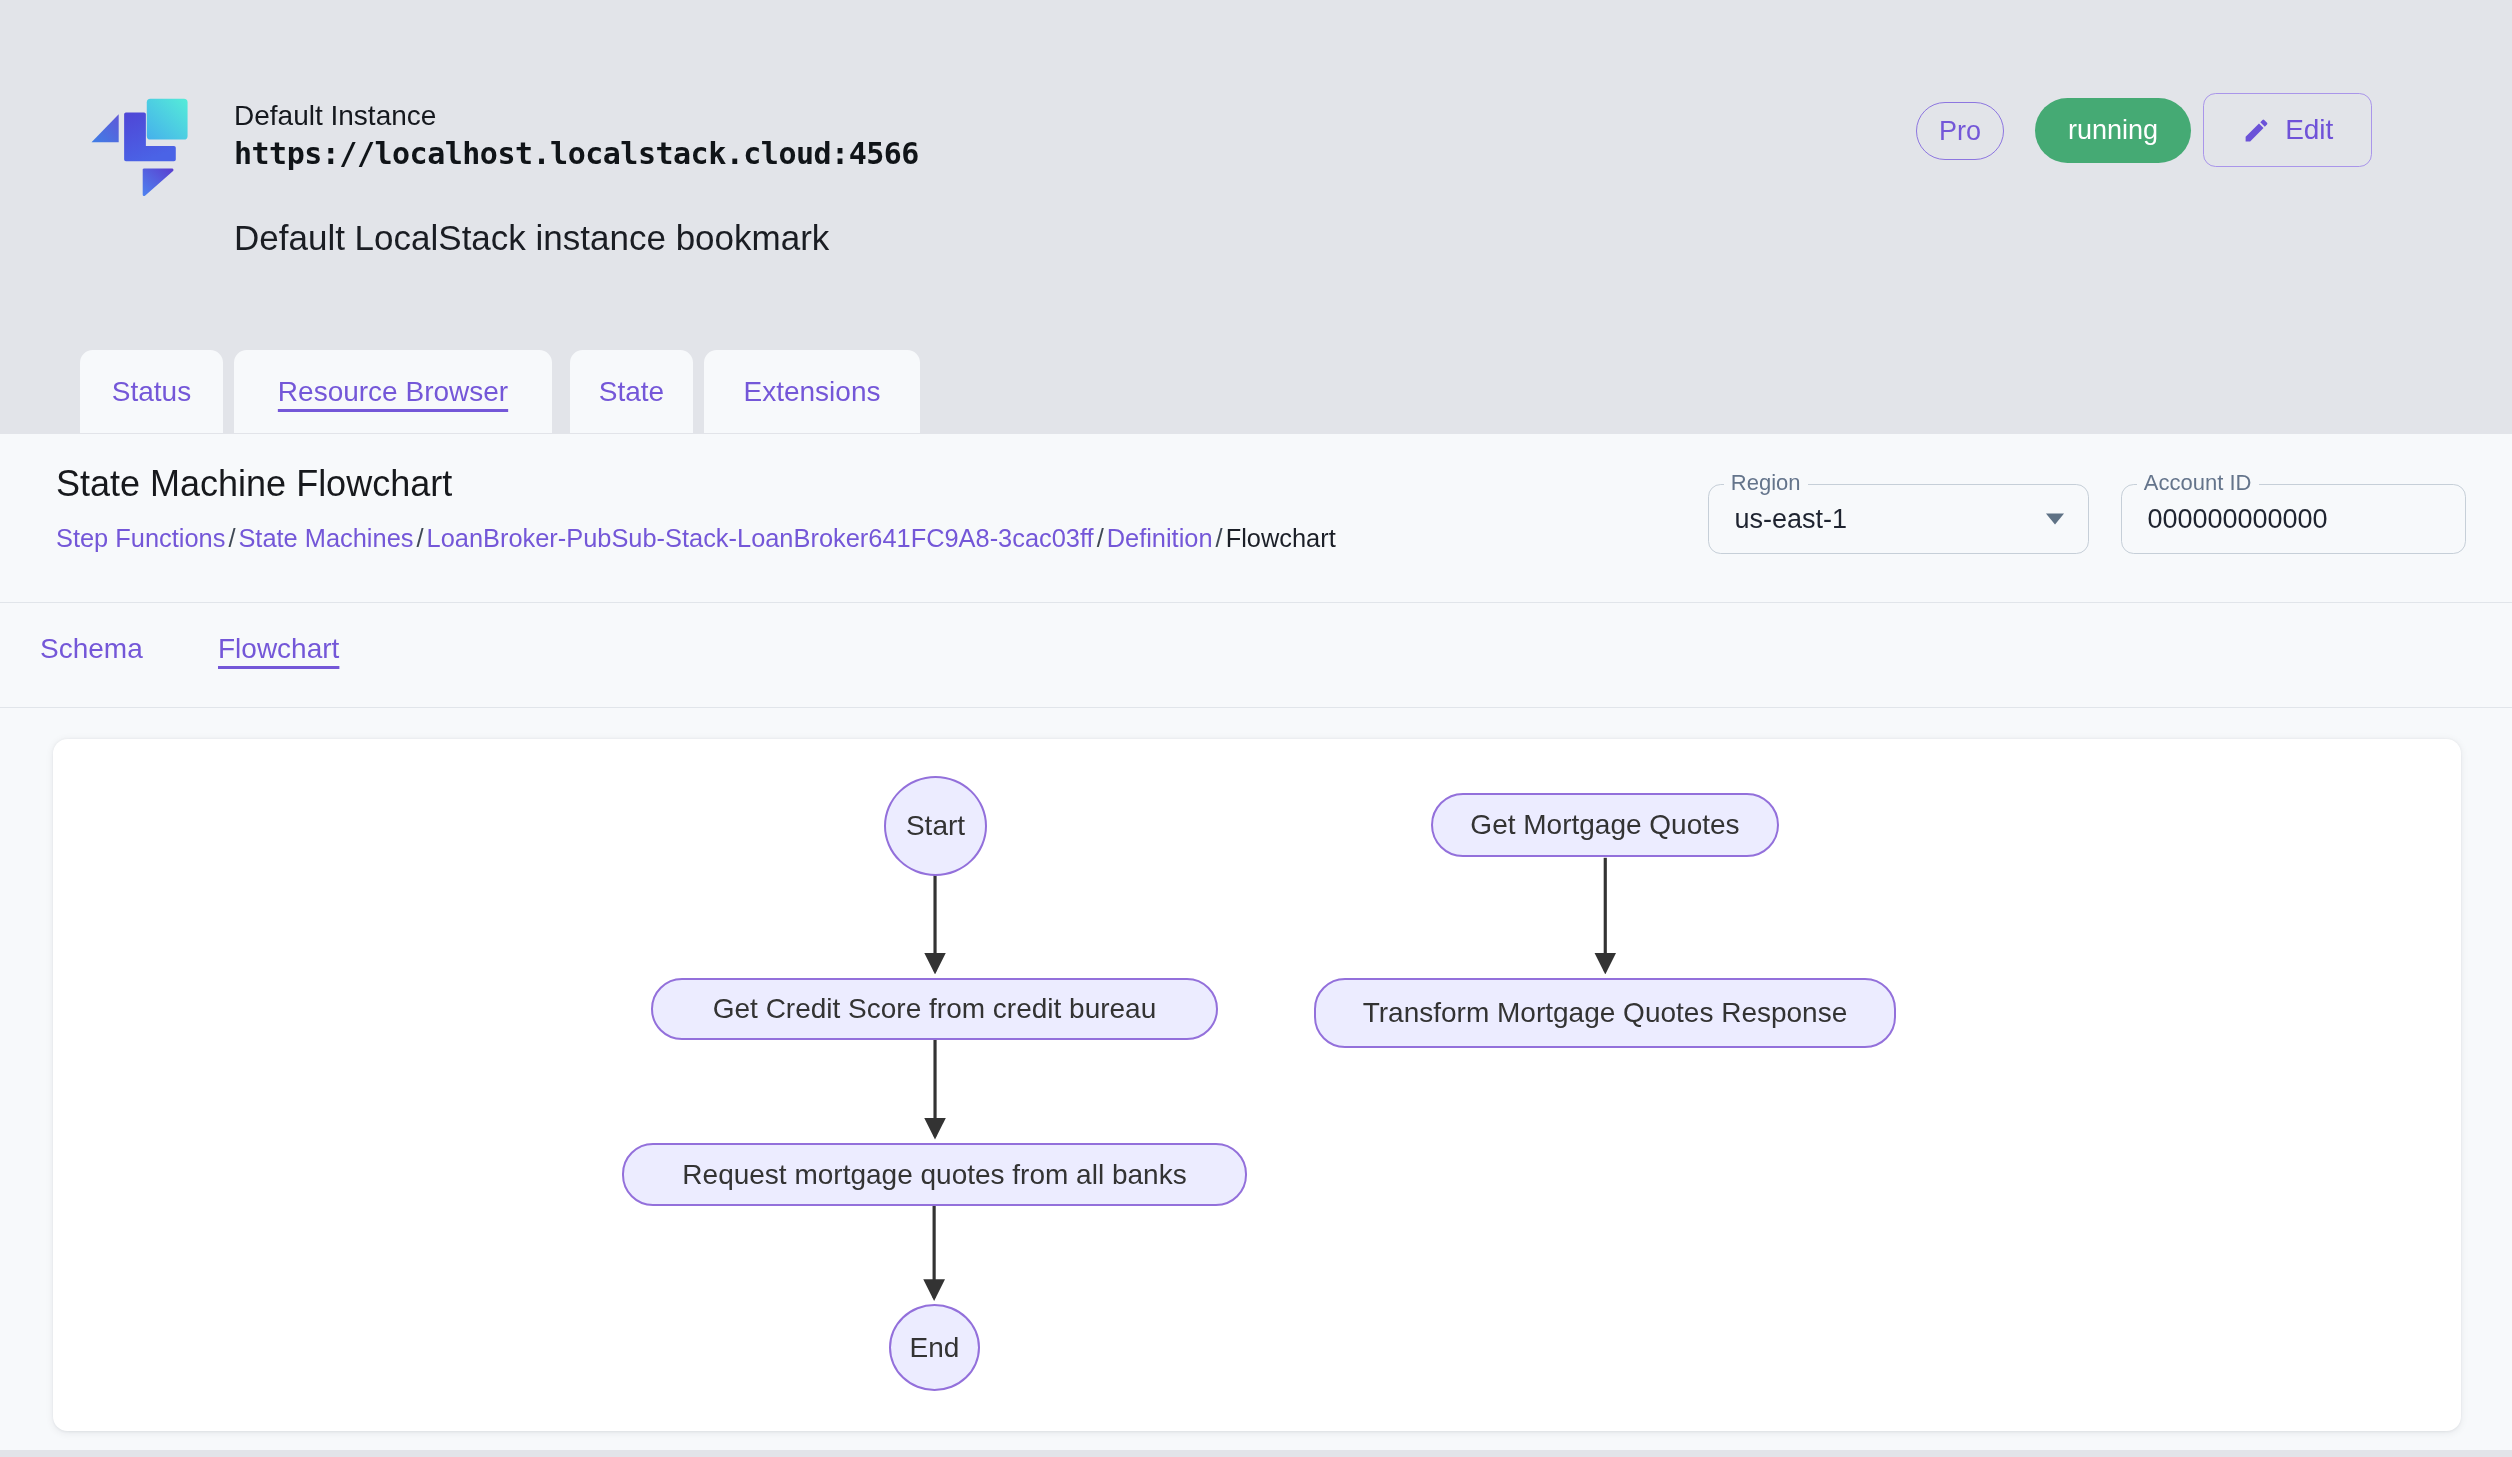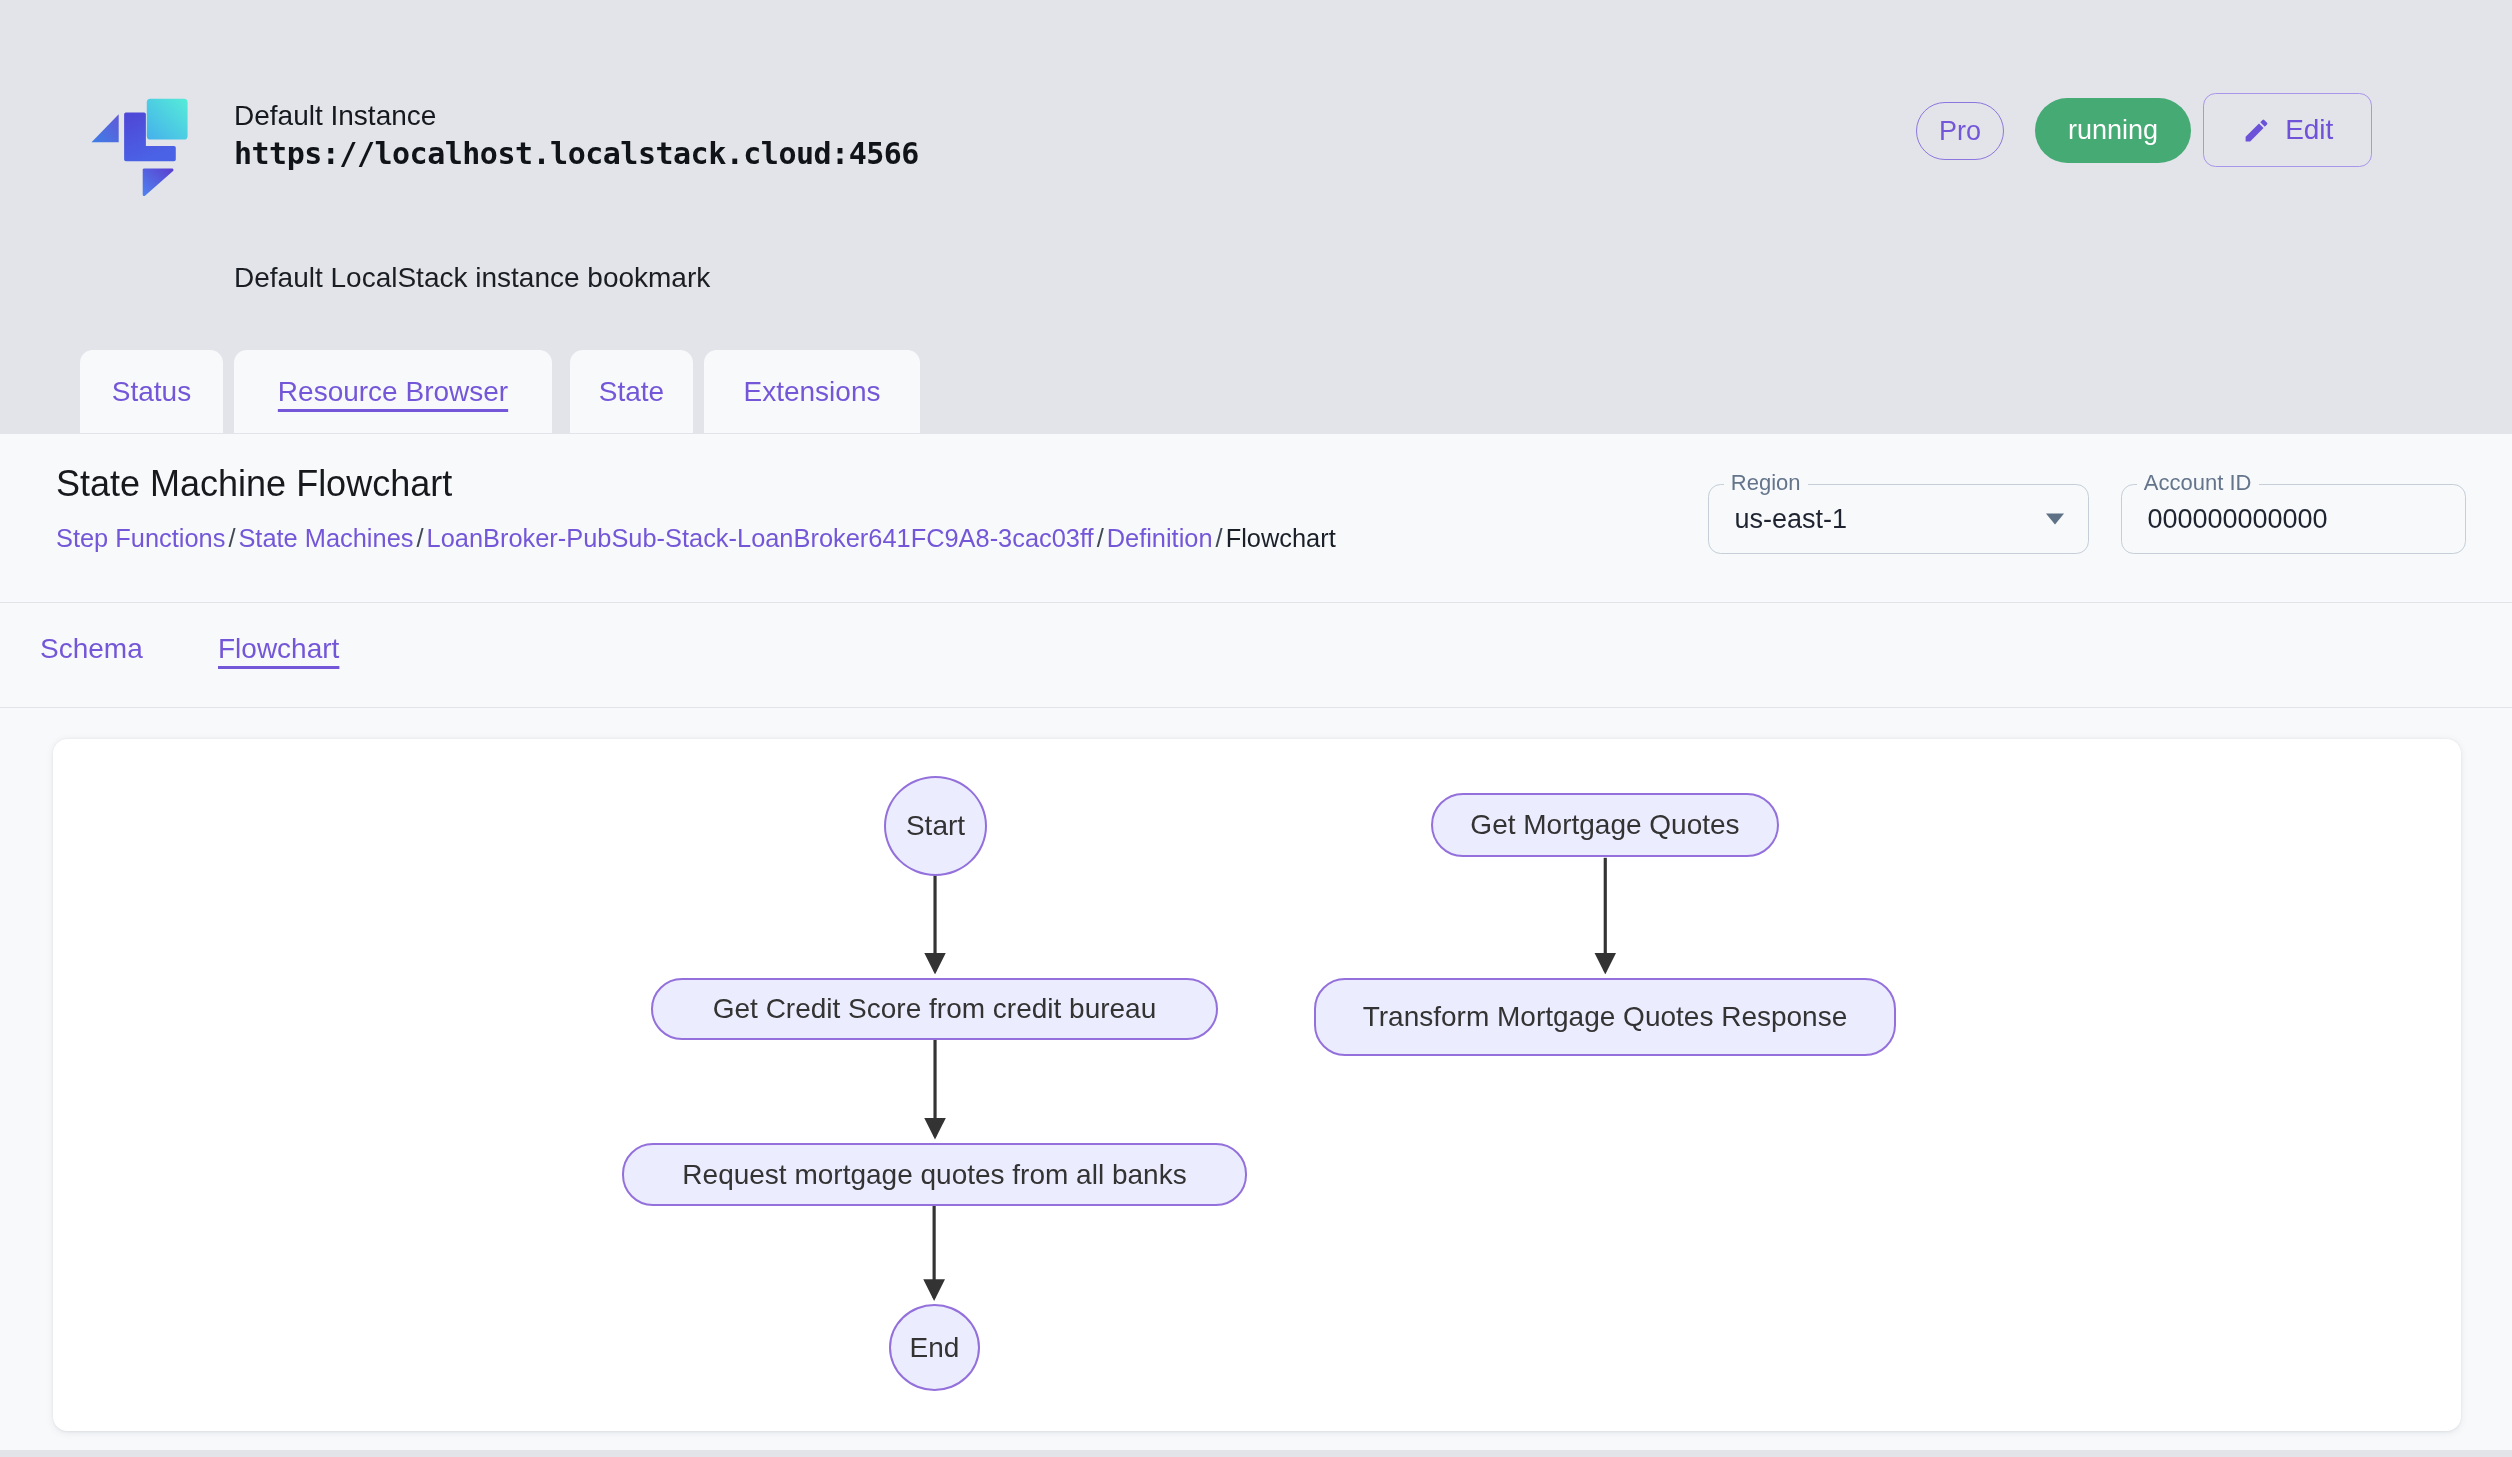--- a/index.html
+++ b/index.html
@@ -13,21 +13,21 @@
   #app { position: relative; width: 2512px; height: 1457px; }
 
   
   .logo { position: absolute; left: 85px; top: 87px; width: 129px; height: 116px; }
   .hdr-title { position: absolute; left: 234px; top: 100px; font-size: 28px; color: #15181e; }
   .hdr-url {
     position: absolute; left: 234px; top: 136px;
     font-family: "DejaVu Sans Mono", monospace; font-weight: bold;
     font-size: 30px; color: #101418; letter-spacing: -0.5px;
   }
-  .hdr-sub { position: absolute; left: 234px; top: 218px; font-size: 28px; color: #1a1d23; margin-top: 44px; }
+  .hdr-sub { position: absolute; left: 234px; top: 218px; font-size: 35px; color: #1a1d23; }
 
   .chip-pro {
     position: absolute; left: 1916px; top: 102px; height: 58px; min-width: 87px;
     display: flex; align-items: center; justify-content: center; padding: 0 22px;
     border: 1.8px solid #8d76e0; border-radius: 29px;
     color: #7457d8; font-size: 27px; background: transparent;
   }
   .chip-running {
     position: absolute; left: 2035px; top: 98px; height: 65px;
     display: flex; align-items: center; justify-content: center; padding: 0 33px;
@@ -108,21 +108,21 @@
 
   .node {
     position: absolute; display: flex; align-items: center; justify-content: center;
     background: #ececff; border: 2.7px solid #9370db; color: #333333;
     font-size: 28px; white-space: nowrap; cursor: default;
   }
   .node--ellipse { border-radius: 50%; }
   #node-start            { left: 831px;  top: 37px;  width: 103px; height: 100px; }
   #node-get-mortgage     { left: 1378px; top: 54px;  width: 348px; height: 64px; border-radius: 33px; }
   #node-get-credit       { left: 598px;  top: 239px; width: 567px; height: 62px; border-radius: 31px; }
-  #node-transform        { left: 1261px; top: 239px; width: 582px; height: 78px; border-radius: 31px; }
+  #node-transform        { left: 1261px; top: 239px; width: 582px; height: 70px; border-radius: 31px; }
   #node-request          { left: 569px;  top: 404px; width: 625px; height: 63px; border-radius: 31px; }
   #node-end              { left: 836px;  top: 565px; width: 91px; height: 87px; }
 </style>
 </head>
 <body>
 
 <div id="app">
 
   <svg class="logo" viewBox="0 0 142 128">
     <defs>

